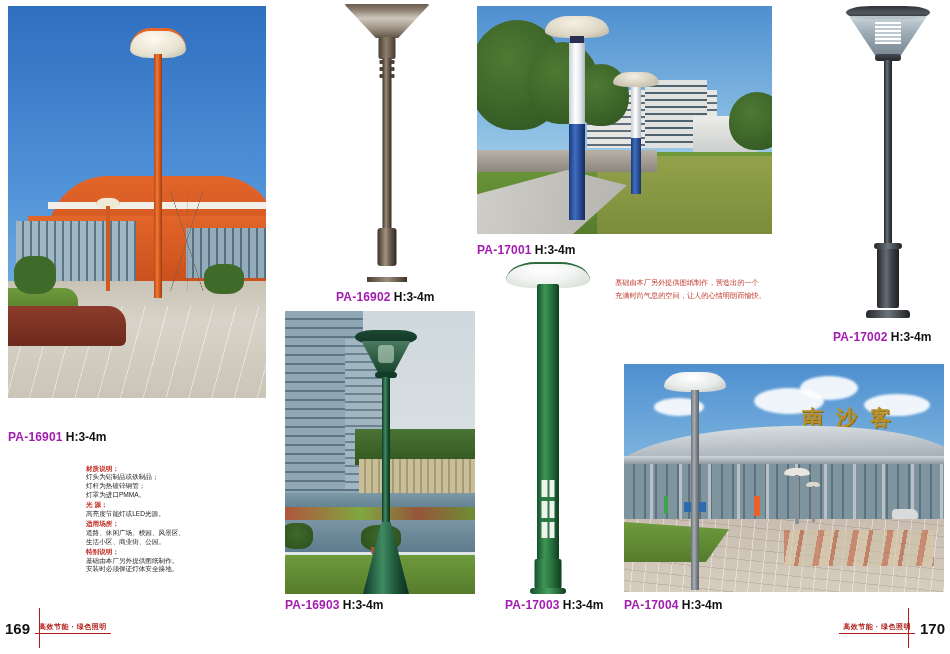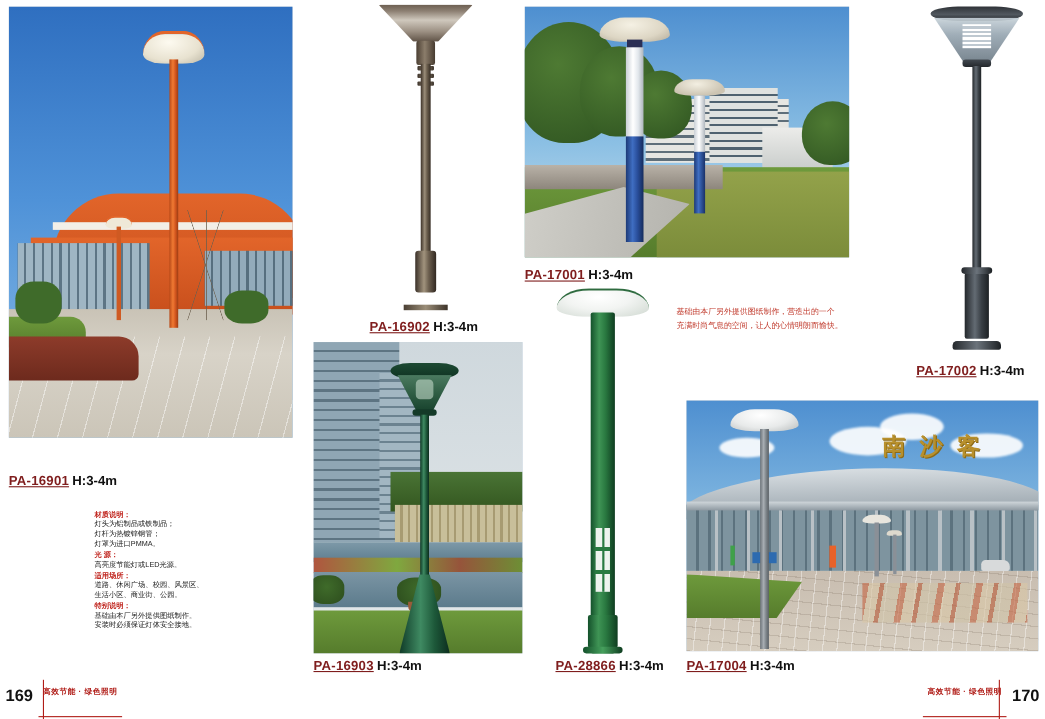--- a/index.html
+++ b/index.html
@@ -9,34 +9,34 @@
     position:relative;overflow:hidden;
   }
   .page{position:absolute;inset:0;}
 
   
   .photo{position:absolute;overflow:hidden;background:#b9c9d8;}
   .photo .sky{position:absolute;inset:0;}
 
   
   .caption{position:absolute;white-space:nowrap;font-size:12px;font-weight:bold;color:#111;}
-  .caption .code{color:#7f1d1d;font-weight:bold;letter-spacing:.2px;text-decoration:underline;}
+  .caption .code{color:#a21caf;font-weight:bold;letter-spacing:.2px;}
   .caption .hgt{color:#111;font-weight:bold;margin-left:3px;}
 
   
   .specs{position:absolute;left:86px;top:463px;width:150px;line-height:1.33;}
   .specs .h{color:#c0241d;font-size:6.6px;font-weight:bold;margin-top:1.5px;}
   .specs .l{color:#1a1a1a;font-size:6.6px;}
 
   
   .redpara{position:absolute;left:615px;top:276px;width:200px;color:#c0392b;
            font-size:7.2px;line-height:1.85;}
 
   
-  .footer{position:absolute;bottom:2px;height:28px;display:flex;}
+  .footer{position:absolute;bottom:12px;height:28px;display:flex;align-items:center;}
   .footer-l{left:0;}
   .footer-r{right:0;}
   .pgnum{font-size:15px;font-weight:bold;color:#111;padding:0 5px;}
   .fbadge{font-size:7px;color:#b01c17;font-weight:bold;letter-spacing:.5px;
           border-bottom:1.3px solid #b01c17;padding:0 4px 1px 4px;}
   .vrule{width:1.4px;background:#b01c17;height:40px;position:absolute;bottom:-6px;}
 
   
   .lamp{position:absolute;}
   .pole{position:absolute;left:50%;transform:translateX(-50%);}
@@ -306,31 +306,31 @@
   </div>
 
   <div class="lamp l17003" style="left:503px;top:262px;width:90px;height:332px;">
     <div class="dome"></div>
     <div class="pole"></div>
     <div class="win"></div>
     <div class="foot"></div>
     <div class="base"></div>
   </div>
   <div class="caption" style="left:505px;top:598px;">
-    <span class="code">PA-28866</span><span class="hgt">H:3-4m</span>
+    <span class="code">PA-17003</span><span class="hgt">H:3-4m</span>
   </div>
 
   <div class="photo" style="left:624px;top:364px;width:320px;height:228px;">
     <div class="sky sky-day"></div>
     <div class="cloud" style="left:130px;top:24px;width:70px;height:26px;"></div>
     <div class="cloud" style="left:176px;top:12px;width:58px;height:24px;"></div>
     <div class="cloud" style="left:240px;top:30px;width:66px;height:22px;"></div>
     <div class="cloud" style="left:30px;top:34px;width:50px;height:18px;"></div>
 
-    <div style="position:absolute;left:178px;top:28px;font-size:21px;font-weight:bold;
+    <div style="position:absolute;left:178px;top:40px;font-size:21px;font-weight:bold;
                 color:#b8902c;letter-spacing:13px;text-shadow:1px 1px 0 #8c6a18;
                 font-family:Liberation Serif, serif;">
       <span>南沙客</span>
     </div>
 
     <div style="position:absolute;left:-10px;top:62px;width:345px;height:42px;
                 background:linear-gradient(180deg,#d7dde1,#9aa5ad);
                 border-radius:50% 50% 0 0 / 100% 100% 0 0;transform:rotate(-1.5deg);"></div>
 
     <div style="position:absolute;left:0;top:95px;width:320px;height:60px;

